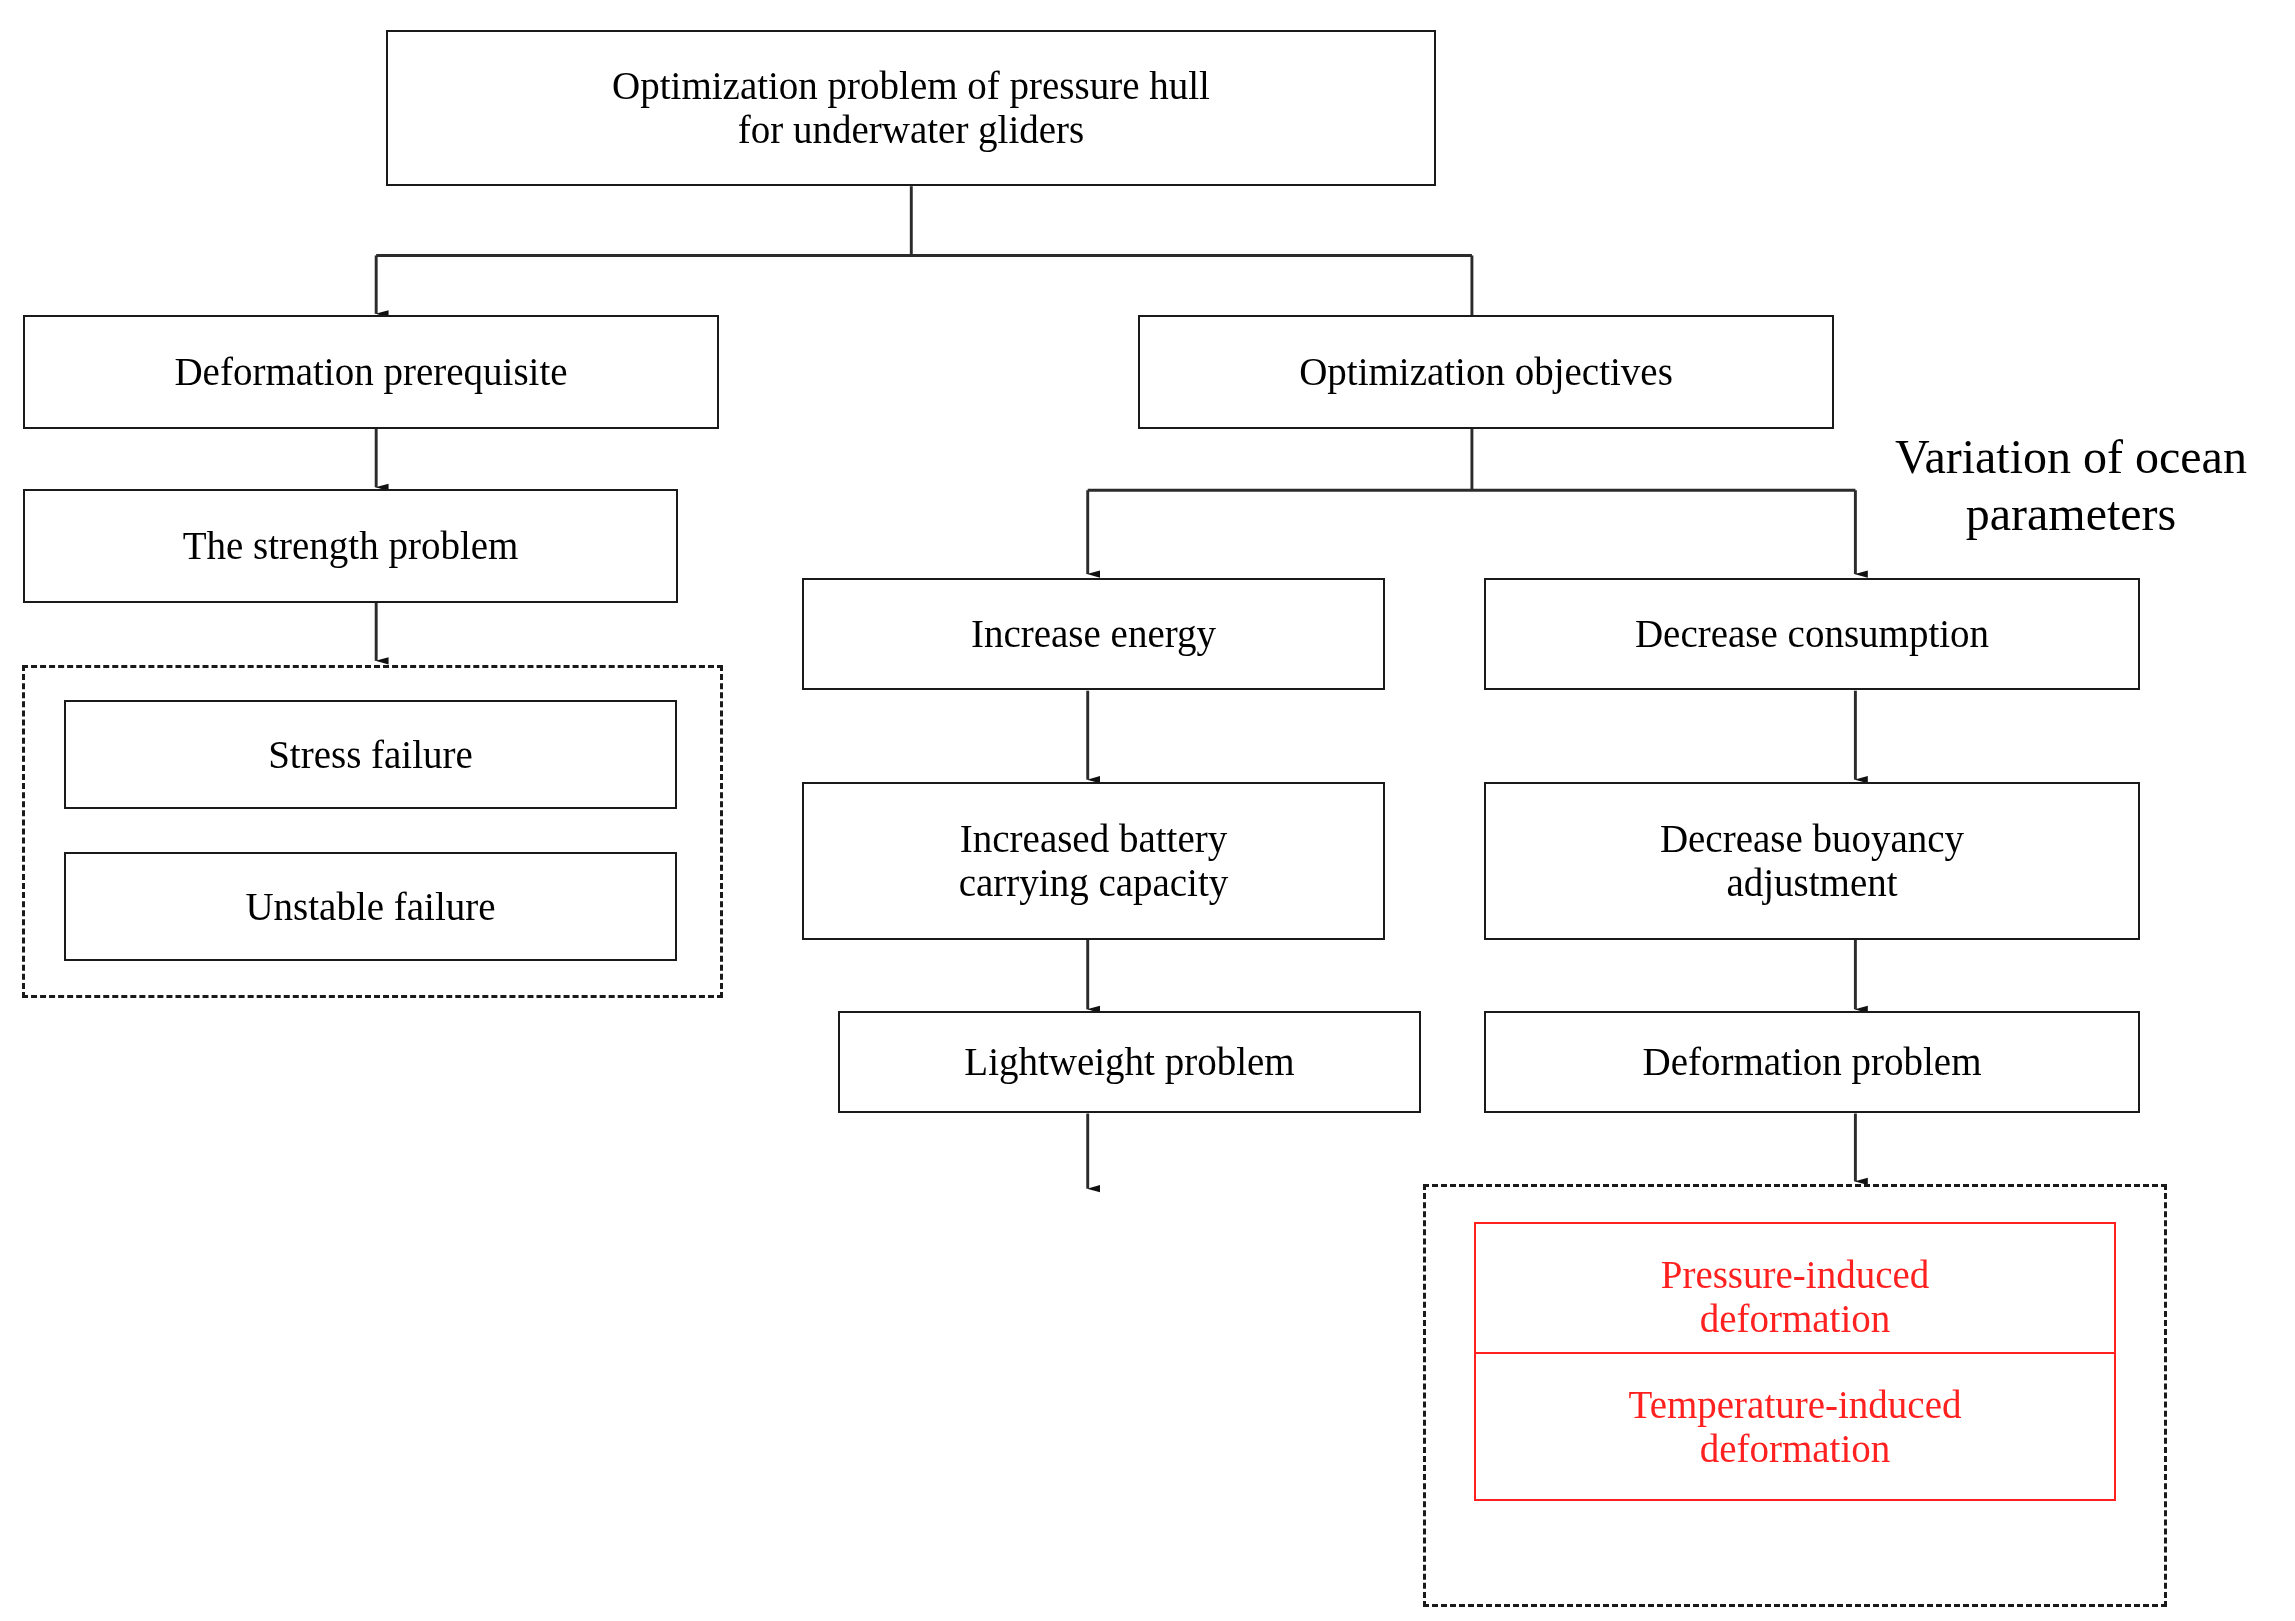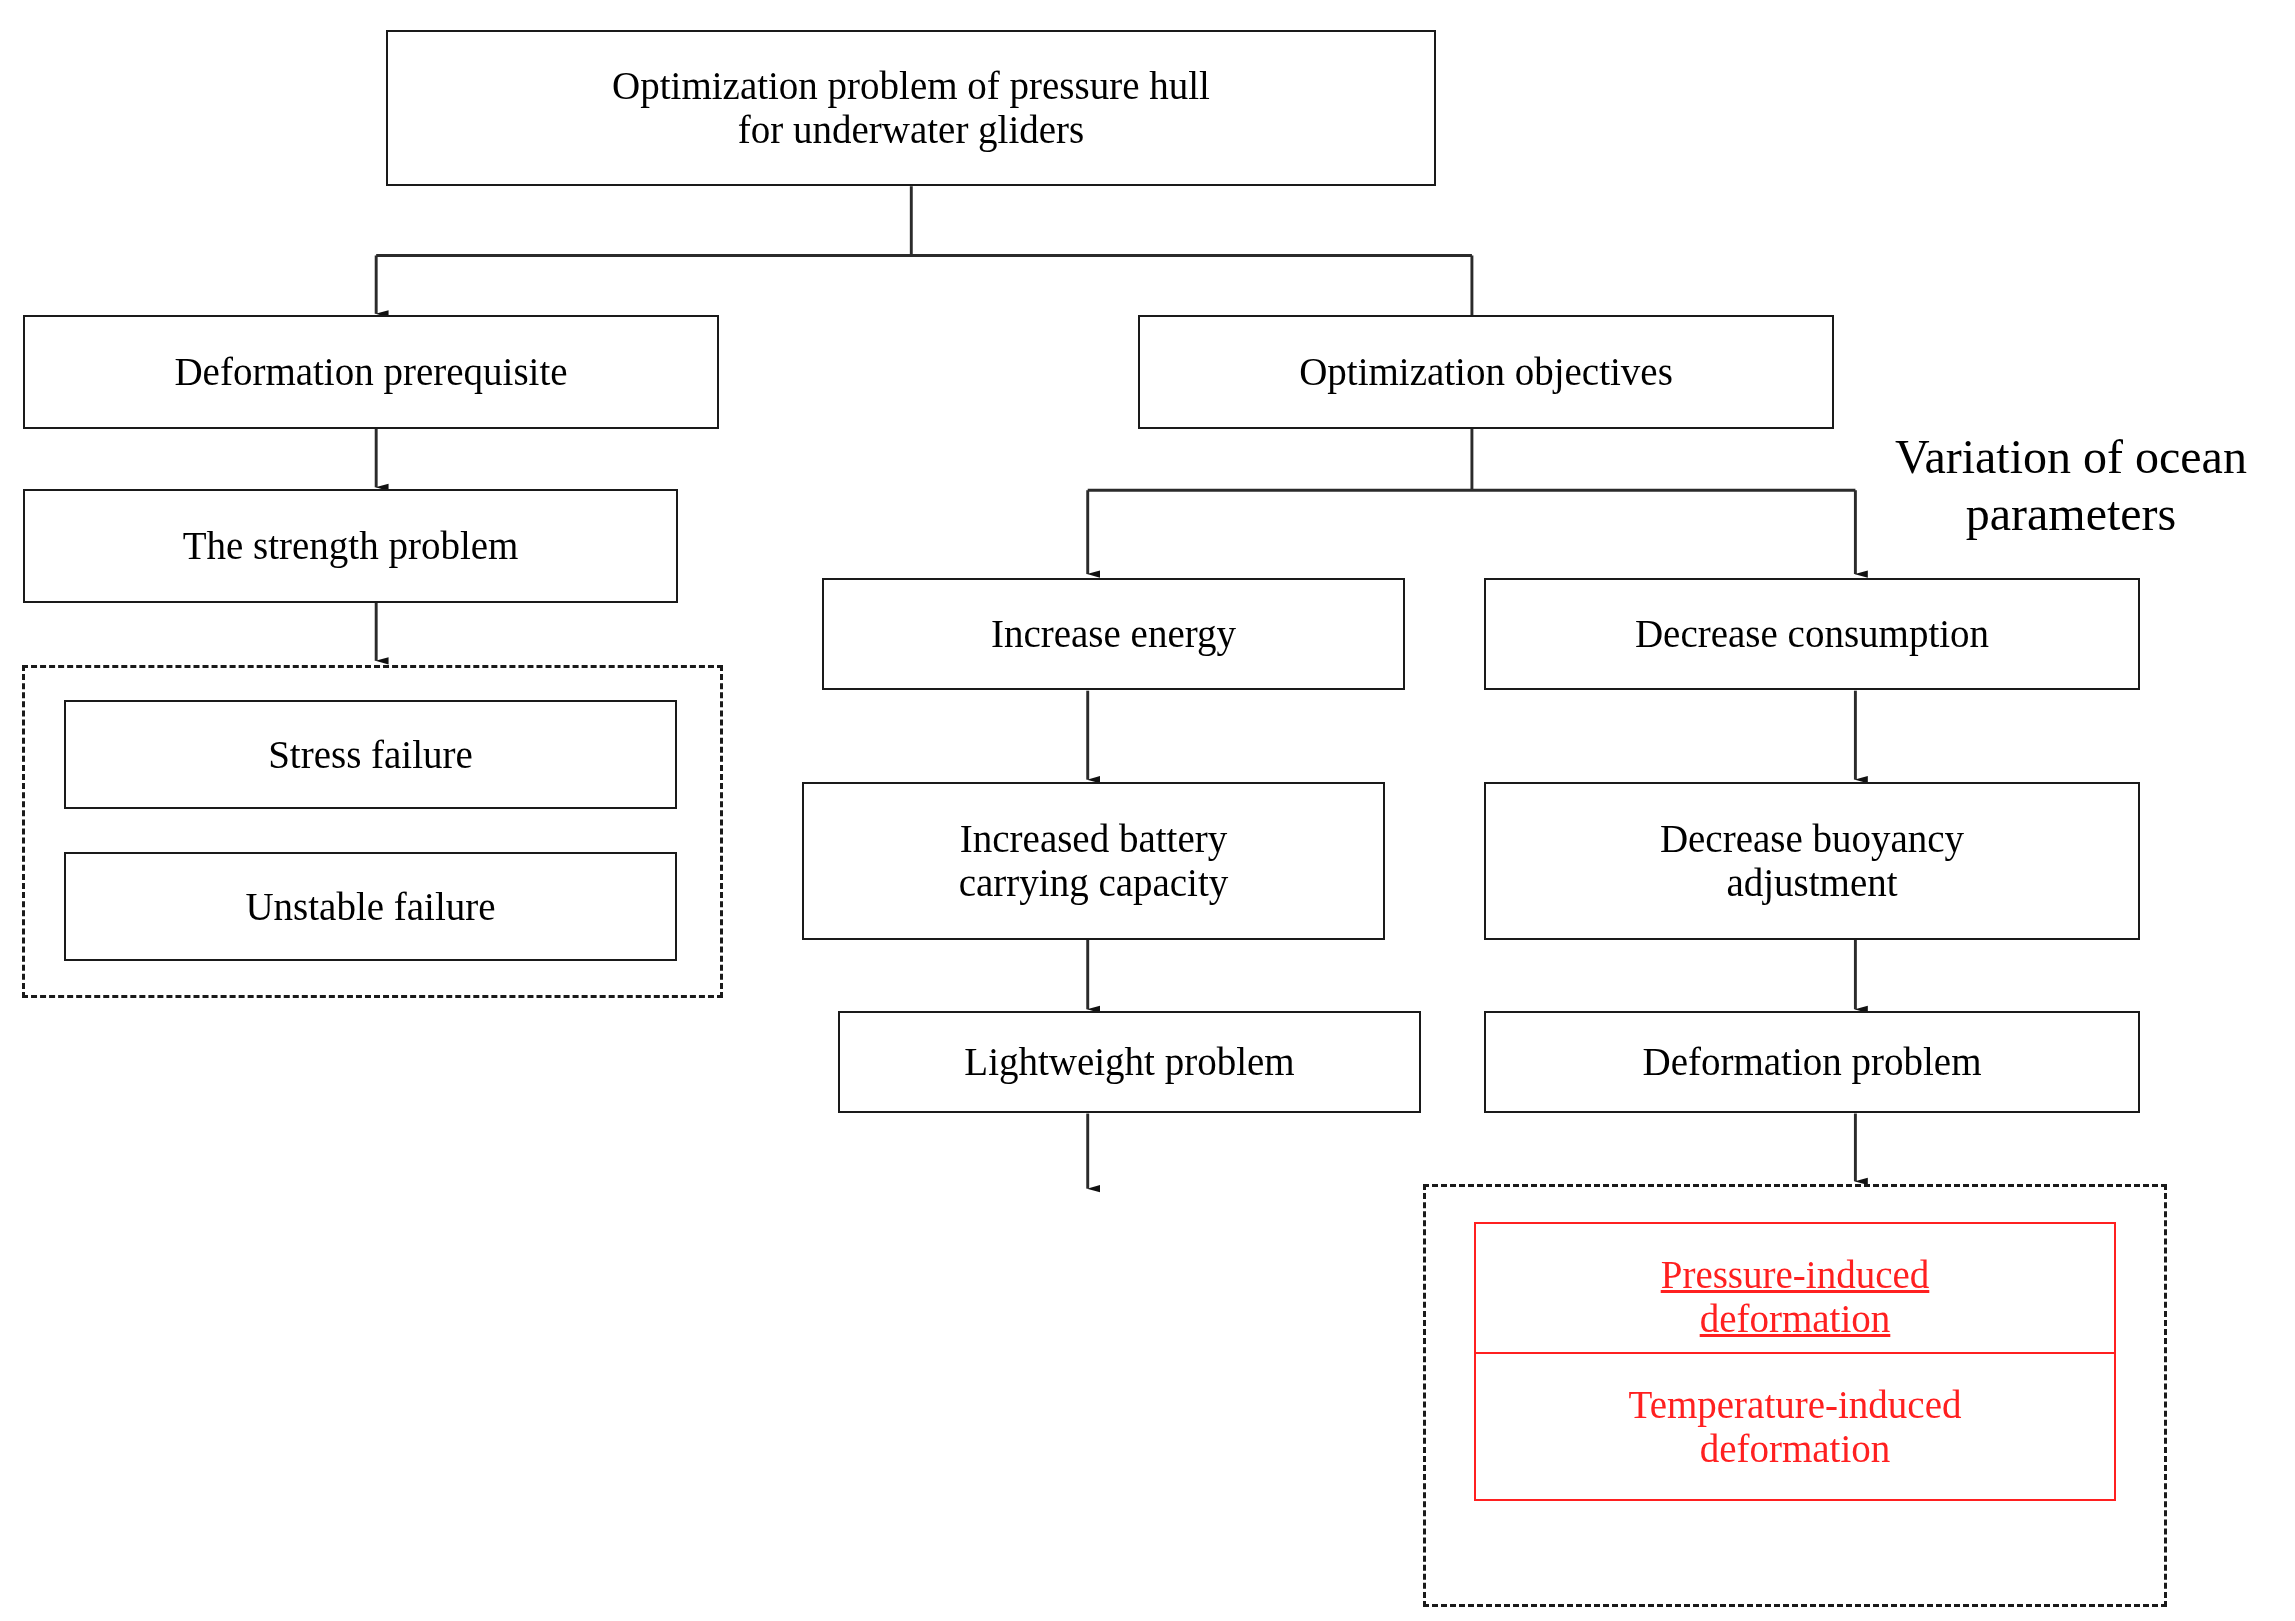--- a/index.html
+++ b/index.html
@@ -102,37 +102,37 @@
 
   <div class="box" style="left:64px; top:700px; width:613px; height:109px;">Stress failure</div>
 
   <div class="box" style="left:64px; top:852px; width:613px; height:109px;text-align:center;">Unstable failure</div>
 
   <div class="box" style="left:1138px; top:315px; width:696px; height:114px;">Optimization objectives</div>
 
   <div class="freetext" style="left:1845px; top:429px; width:452px;">Variation of ocean
 parameters</div>
 
-  <div class="box" style="left:802px; top:578px; width:583px; height:112px;margin-left:20px;">Increase energy</div>
+  <div class="box" style="left:802px; top:578px; width:583px; height:112px;">Increase energy</div>
 
   <div class="box" style="left:802px; top:782px; width:583px; height:158px;">Increased battery
 carrying capacity</div>
 
   <div class="box" style="left:802px; top:1011px; width:583px; height:102px;margin-left:36px;">Lightweight problem</div>
 
 
   <div class="box" style="left:1484px; top:578px; width:656px; height:112px;">Decrease consumption</div>
 
   <div class="box" style="left:1484px; top:782px; width:656px; height:158px;">Decrease buoyancy
 adjustment</div>
 
   <div class="box" style="left:1484px; top:1011px; width:656px; height:102px;">Deformation problem</div>
 
   <div class="dashed" style="left:1423px; top:1184px; width:744px; height:423px;"></div>
 
-  <div class="box red" style="left:1474px; top:1222px; width:642px; height:149px;text-decoration:underline;">Pressure-induced
+  <div class="box red" style="left:1474px; top:1222px; width:642px; height:149px;">Pressure-induced
 deformation</div>
 
   <div class="box red" style="left:1474px; top:1352px; width:642px; height:149px;">Temperature-induced
 deformation</div>
 
 </div>
 
 
 </body></html>

